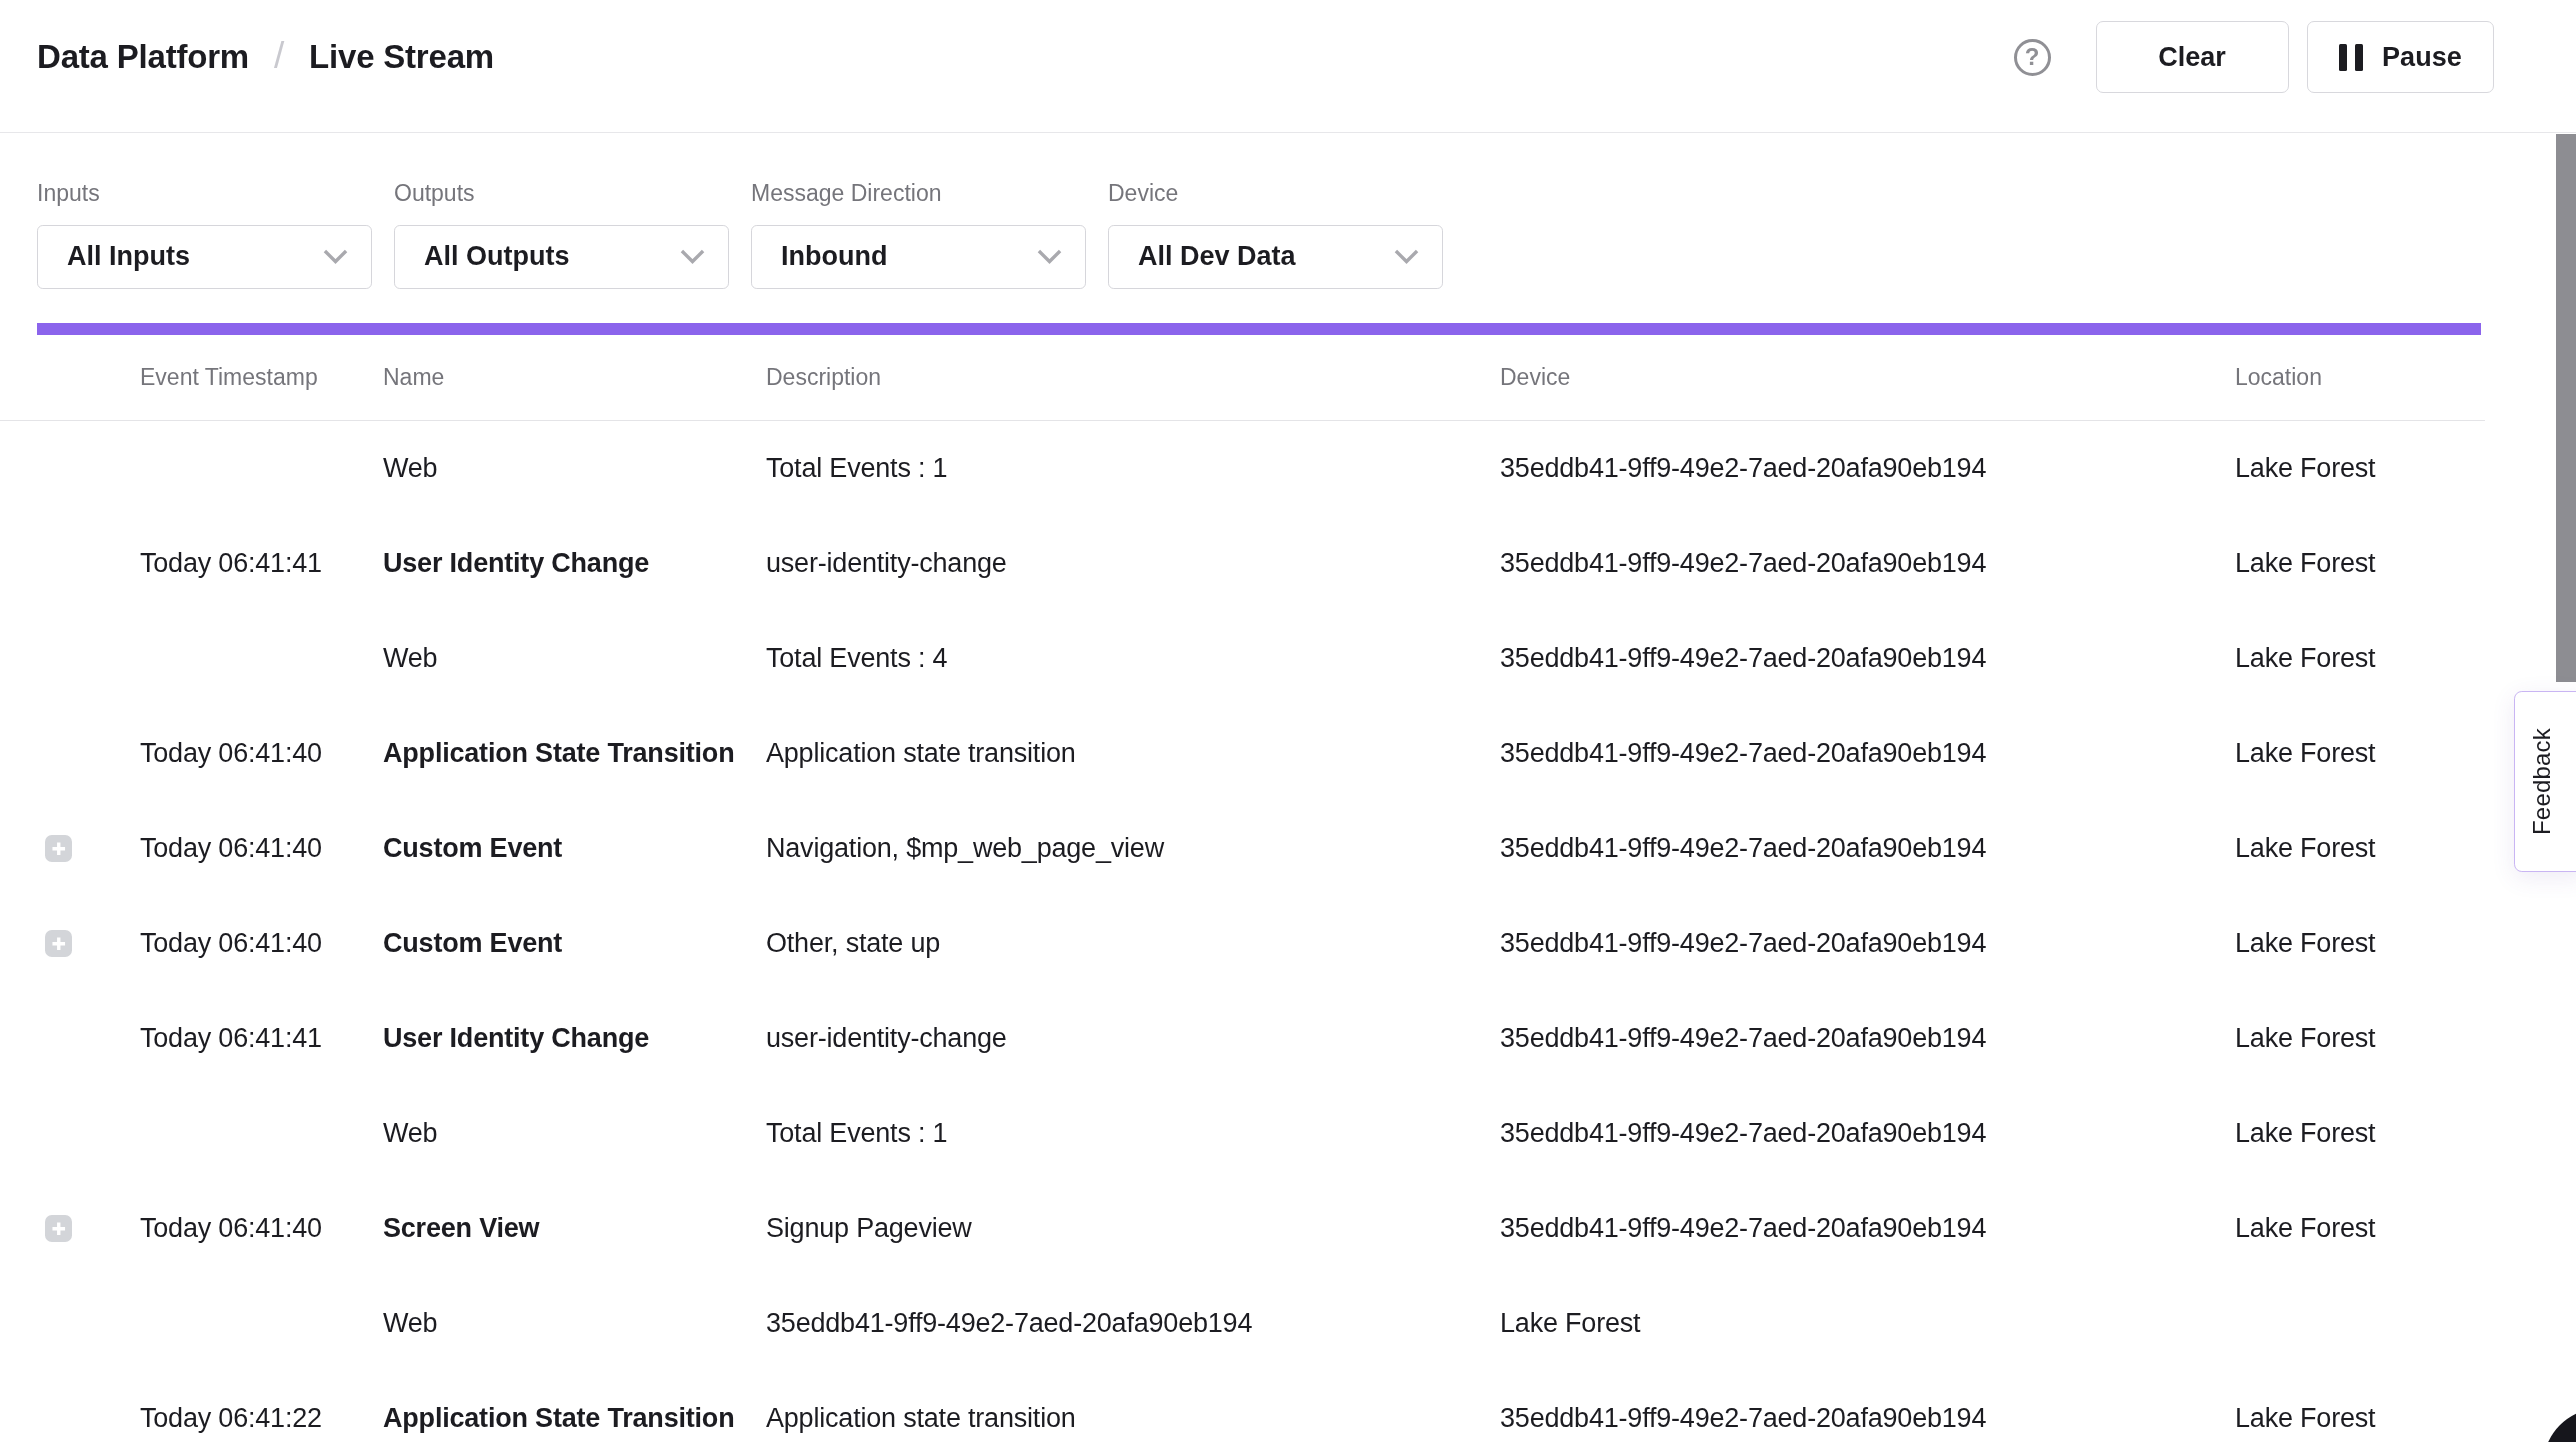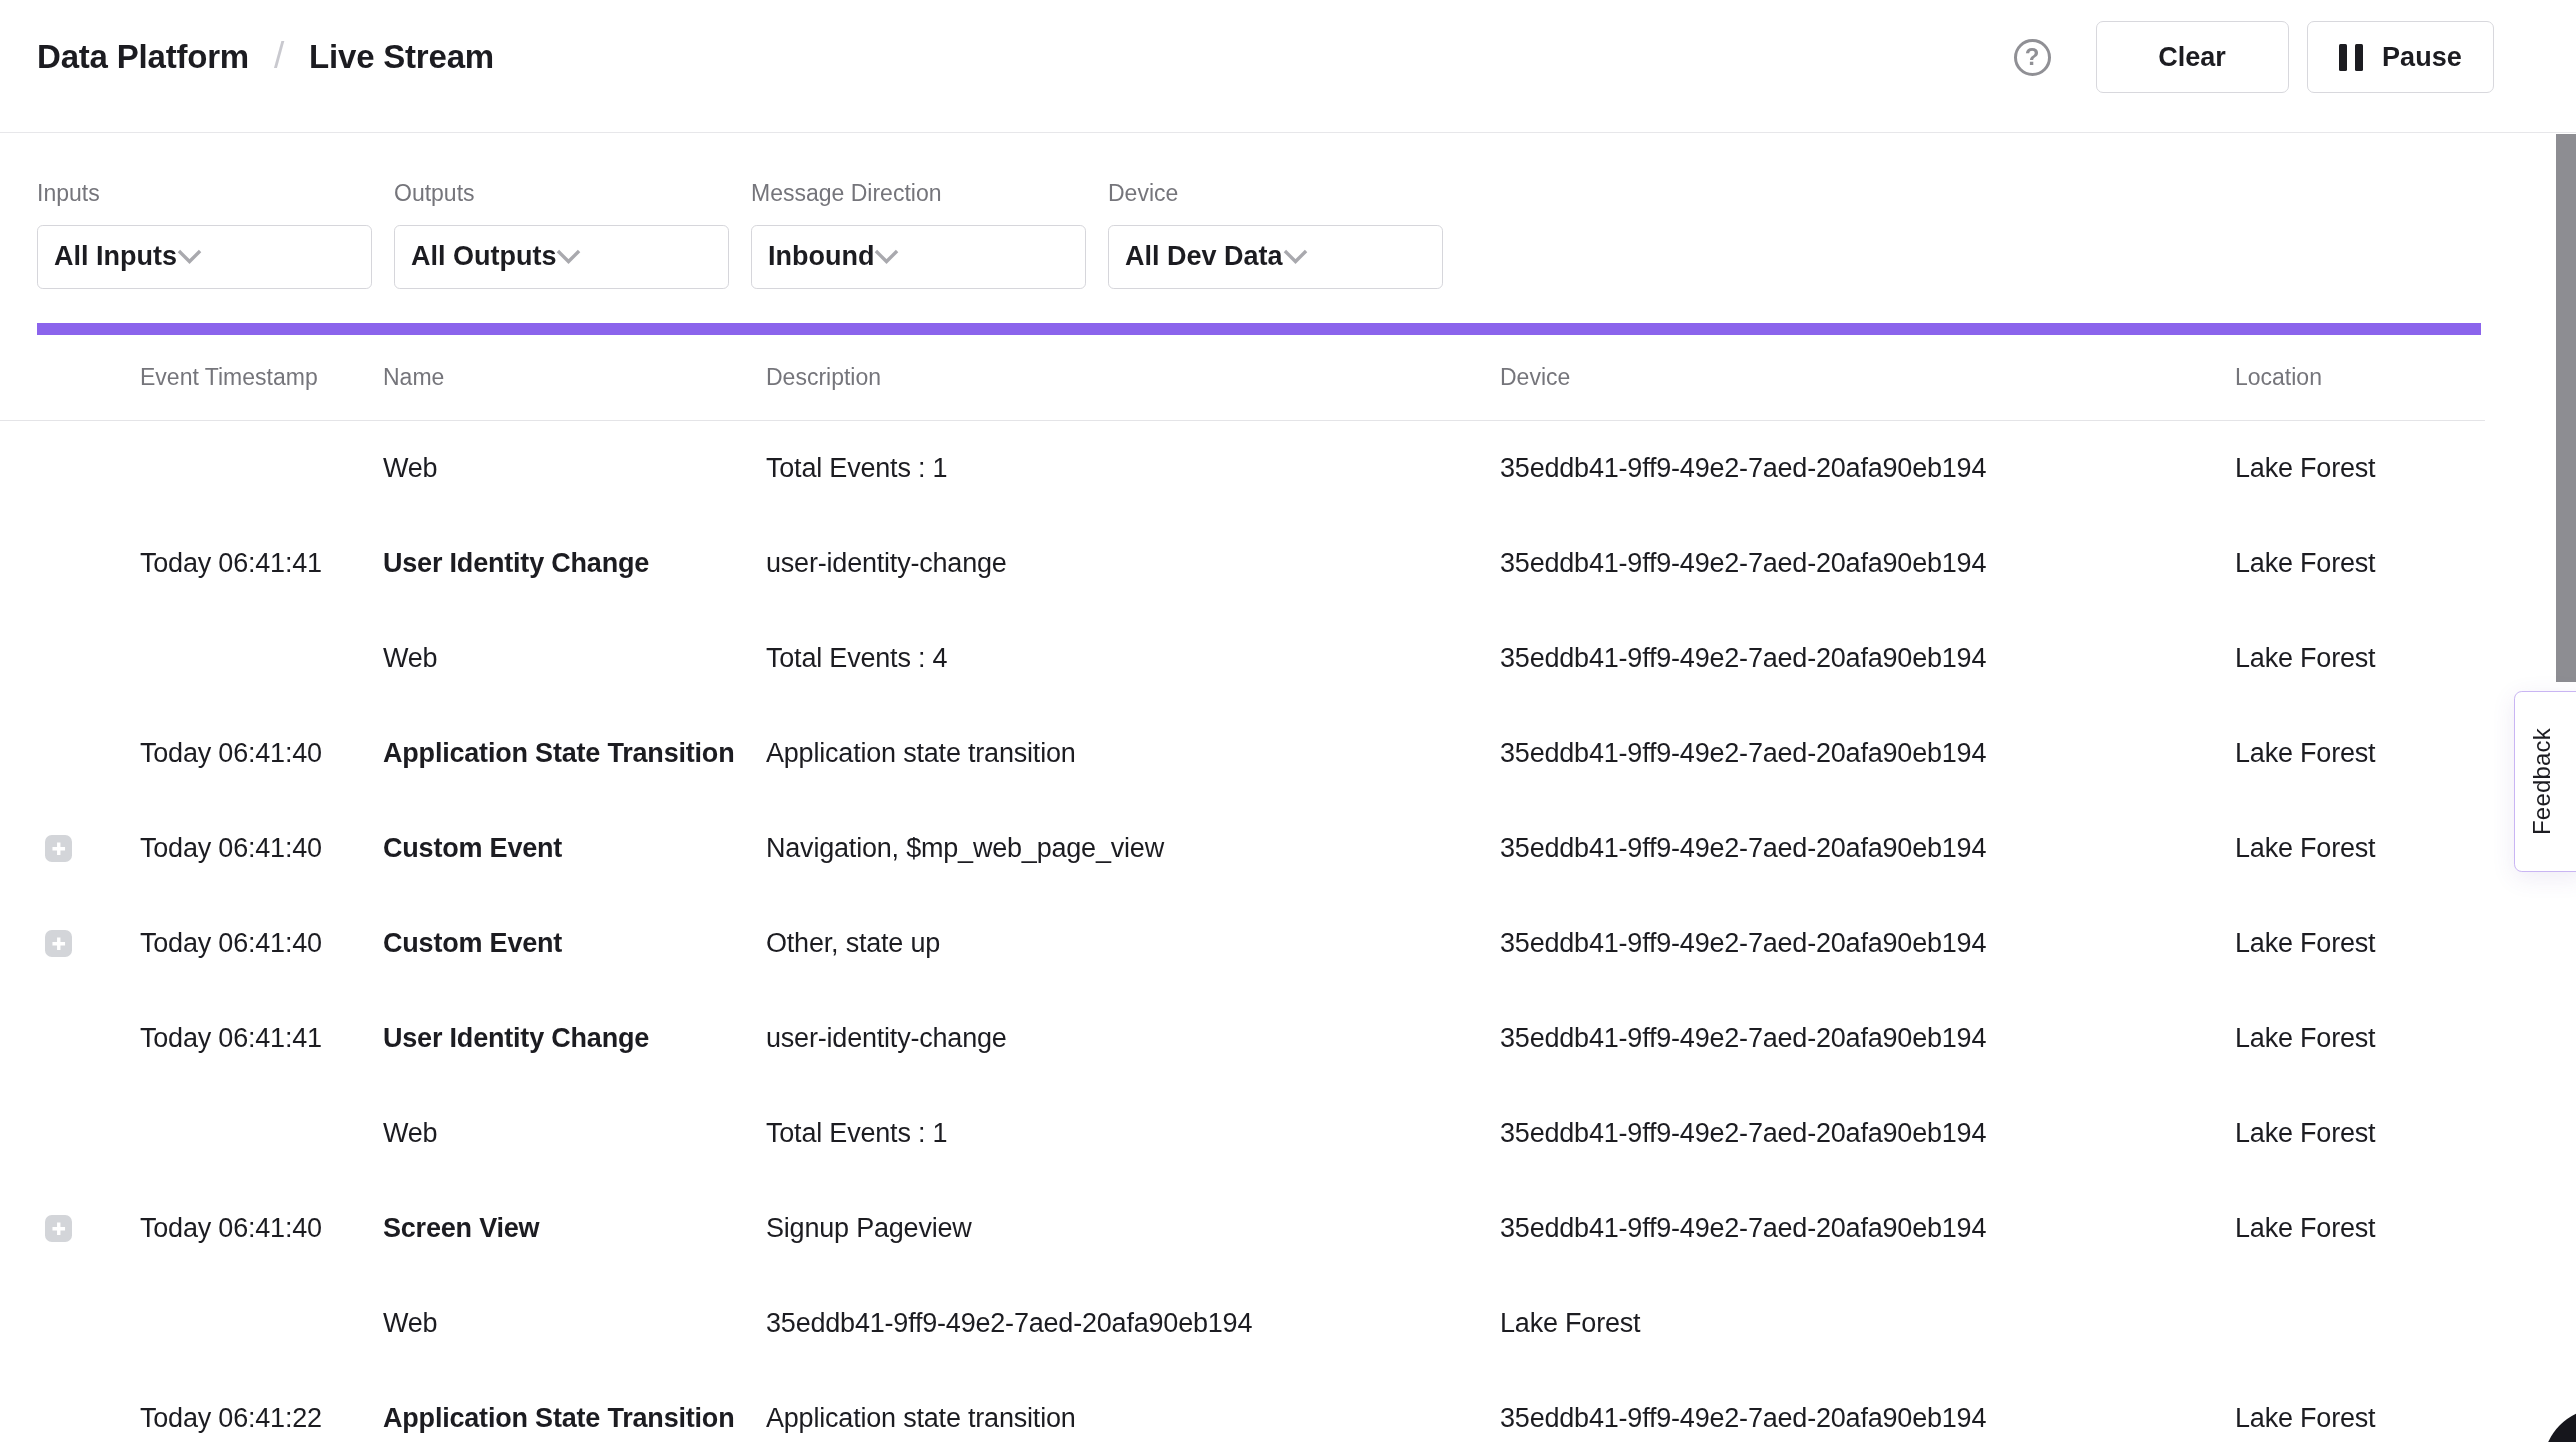--- a/index.html
+++ b/index.html
@@ -31,22 +31,22 @@
   }
   .btn-clear{width:193px;margin-right:18.4px;}
   .btn-pause{width:187px;}
   .pause-glyph{display:inline-flex;gap:7.8px;margin-right:19.4px;}
   .pause-glyph i{display:block;width:7.8px;height:27px;background:#1c1c21;border-radius:1.5px;}
   
   .filters{display:flex;gap:22px;padding:47px 0 0 37px;}
   .filter-label{font-size:23px;color:#75757b;margin-bottom:17.5px;}
   .select{
     width:335px;height:64px;box-sizing:border-box;border:1px solid #d6d6db;border-radius:5.8px;
-    display:flex;align-items:center;justify-content:flex-start;
-    padding:0 23px 0 16px;font-size:27px;font-weight:700;background:#fff;cursor:pointer;
+    display:flex;align-items:center;justify-content:space-between;
+    padding:0 23px 0 29px;font-size:27px;font-weight:700;background:#fff;cursor:pointer;
   }
   .chev{flex:none;}
   
   .stream-bar{margin:34px 0 0 37px;width:2444px;height:12.6px;background:#8b64ec;}
   
   .table{width:2485px;}
   .thead,.trow{
     display:grid;grid-template-columns:140px 243px 383px 734px 735px auto;
     align-items:center;
   }

